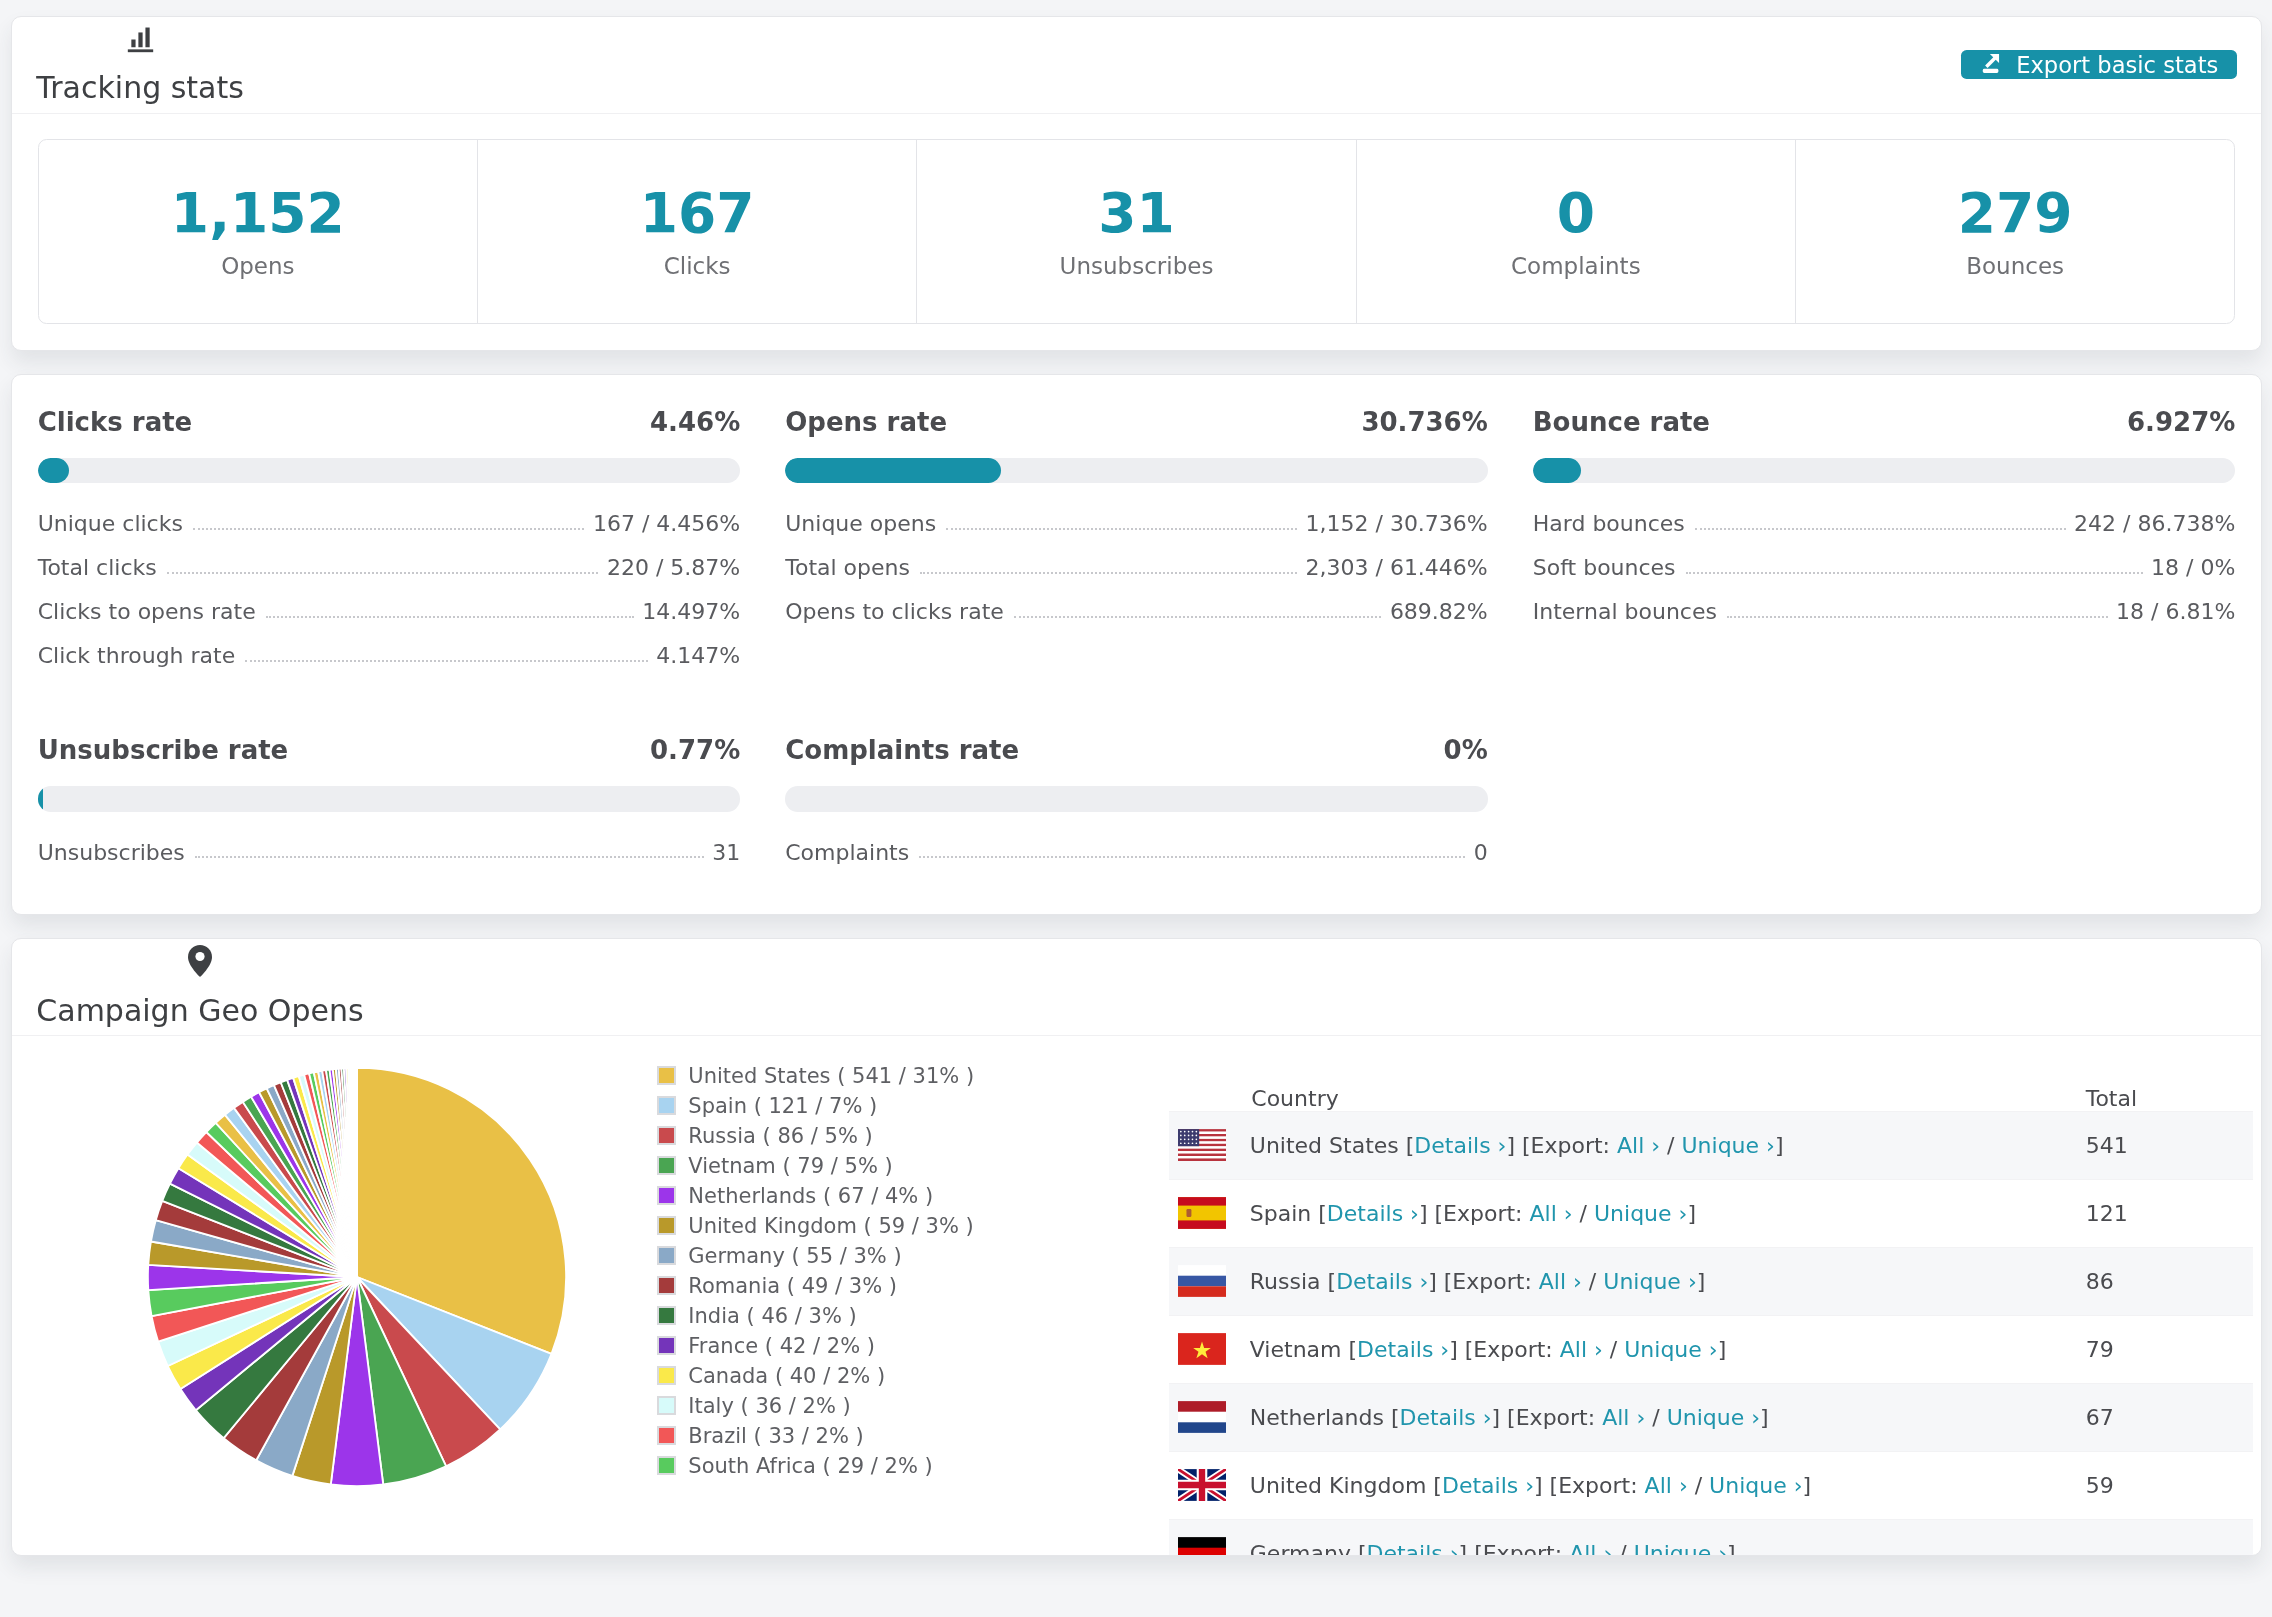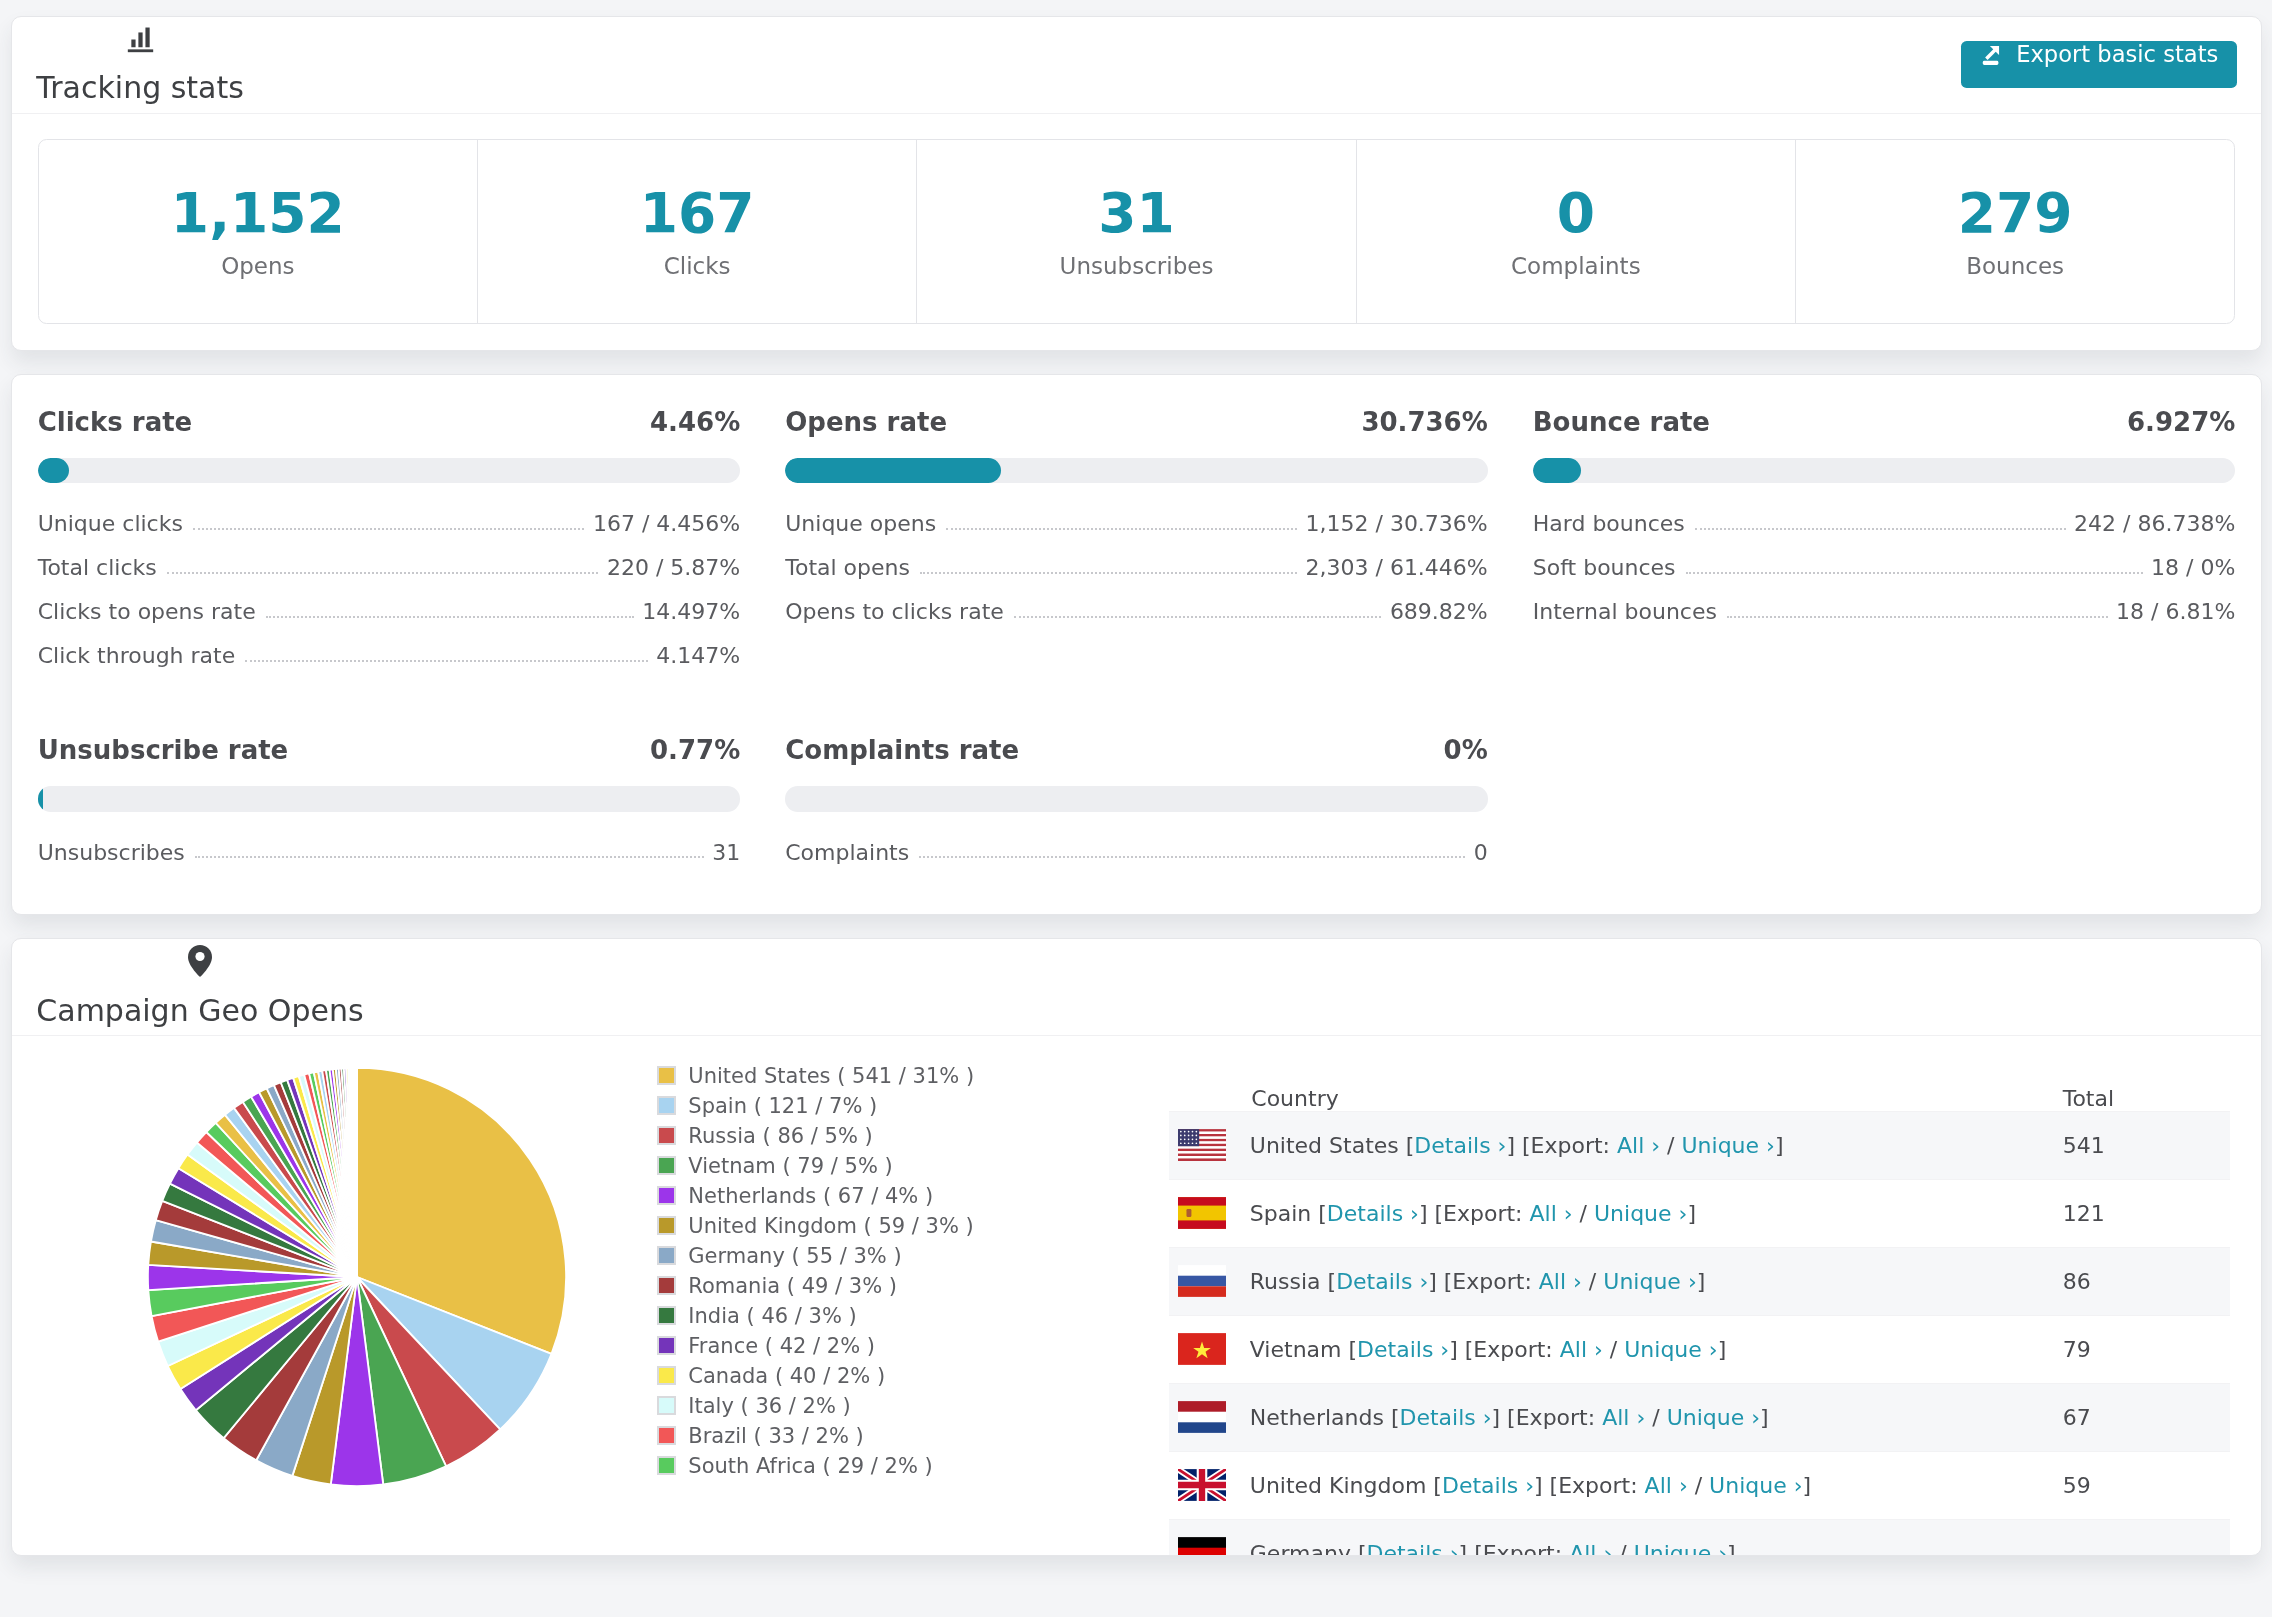--- a/index.html
+++ b/index.html
@@ -10,22 +10,22 @@
           margin:0 11.3px; box-shadow:0 11.3px 20px rgba(45,55,70,.09); }
   #card-tracking { margin-top:15.5px; }
   #card-rates { margin-top:23px; padding:32px 25.4px 49px; }
   #card-geo { margin-top:23px; height:618px; overflow:hidden; }
 
   .card-header { display:flex; align-items:center; justify-content:space-between;
                  height:97px; padding:0 24px; border-bottom:1.4px solid #f0f0f2; }
   .card-title { display:flex; align-items:center; gap:15.5px; font-size:30px; color:#3e4043;flex-direction:column; }
   .card-title svg { display:block; }
 
-  .btn-export { display:flex; align-items:flex-start; gap:11.3px; background:#1791a8; color:#fff;
-                border:none; border-radius:5.6px; height:47px; padding:0 18.4px; font-size:22.6px;
+  .btn-export { display:flex; align-items:center; gap:11.3px; background:#1791a8; color:#fff;
+                border:none; border-radius:5.6px; height:29px; padding:0 18.4px; font-size:22.6px;
                 font-family:inherit; cursor:pointer; }
 
   
   .stats-box { margin:25.4px; display:flex; border:1.4px solid #e3e4e8; border-radius:8.5px; background:#fff; }
   .stat-cell { flex:1; display:flex; flex-direction:column; align-items:center; justify-content:center;
                padding:41px 0 44px; border-right:1.4px solid #e3e4e8; }
   .stat-cell:last-child { border-right:none; }
   .stat-value { font-size:55px; font-weight:bold; color:#1791a8; }
   .stat-label { font-size:23px; color:#6f7074; margin-top:8.5px; }
 
@@ -34,21 +34,21 @@
   .rate-header { display:flex; justify-content:space-between; align-items:baseline;
                  font-size:26px; font-weight:bold; color:#4a4b4f; }
   .bar { height:25.4px; background:#edeef1; border-radius:12.7px; margin:21px 0 28px; overflow:hidden; }
   .bar-fill { height:100%; background:#1791a8; border-radius:12.7px; }
   .detail-row { display:flex; font-size:22px; color:#5a5b5f; margin-top:19px; }
   .detail-row .leader { flex:1; border-bottom:2.1px dotted #c7c8cc; align-self:flex-end;
                         margin:0 8.5px 6.4px 10px; }
   .detail-row .d-val { white-space:nowrap; }
 
   
-  .geo-content { display:flex; align-items:flex-start; padding:14px 31px 0 126px; }
+  .geo-content { display:flex; align-items:flex-start; padding:14px 8px 0 126px; }
   .pie-wrap { width:438px; height:438px; flex:none; margin-top:8.5px; }
   .legend { flex:none; width:367px; margin-left:81px; margin-top:11.3px; list-style:none; }
   .legend li { display:flex; align-items:center; height:30px; }
   .legend .swatch { width:19px; height:19px; border:2.1px solid #d9dadd; flex:none; margin-right:12px; }
   .legend .l-label { font-size:21px; color:#5e5f63; white-space:nowrap; }
 
   .table-wrap { flex:1; margin-left:145px; font-size:22px; color:#4a4b4f; }
   .t-header { display:flex; height:61px; align-items:flex-end; padding-left:82px; }
   .t-header .t-cell-country { flex:1; }
   .t-cell-total { width:167px; flex:none; }

